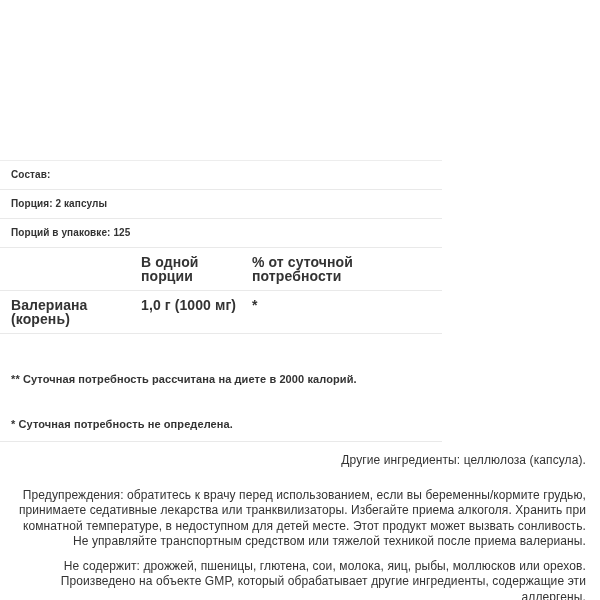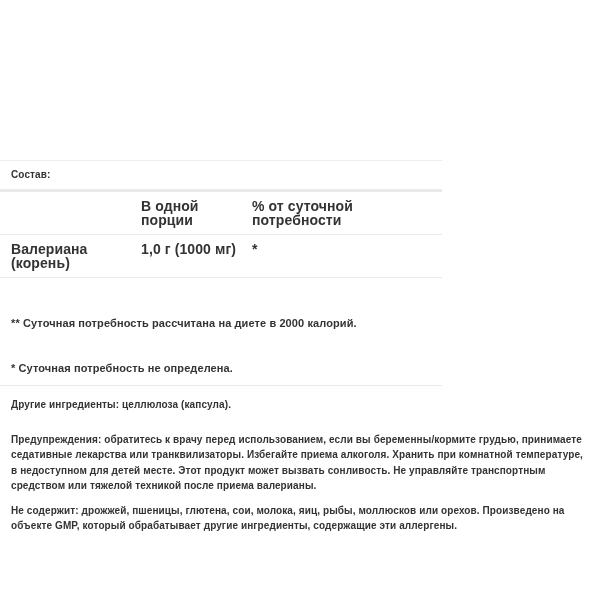--- a/index.html
+++ b/index.html
@@ -73,42 +73,45 @@
     font-size: 11px;
     font-weight: bold;
     line-height: 15px;
     letter-spacing: 0.1px;
   }
   .footnotes div { white-space: nowrap; margin-top: 30px; }
 
   
   .para {
     padding: 10px 14px 0 11px;
-    font-size: 10px;
-    font-weight: bold;
+    font-size: 12px;
+    font-weight: normal;
     line-height: 15.5px;
     letter-spacing: 0.1px;
     max-width: 584px;
+    text-align: right;
   }
   .para-other { padding-top: 11px; padding-bottom: 7px; }
   .para-free  { padding-top: 9px; }
   .para-warn  { padding-top: 12px; }
 </style>
 </head>
 <body>
 
 <div id="panel">
 
   <div class="rule-top"></div>
 
   <div class="info-row">Состав:</div>
   <div class="rule"></div>
 
+  <div class="info-row">Порция: 2 капсулы</div>
   <div class="rule"></div>
 
+  <div class="info-row">Порций в упаковке: 125</div>
 
   <table class="facts-table">
     <tbody>
       <tr class="header-row">
         <td class="col-name"></td>
         <td class="col-amt">В одной порции</td>
         <td class="col-dv">% от суточной потребности</td>
       </tr>
       <tr>
         <td class="col-name">Валериана (корень)</td>

